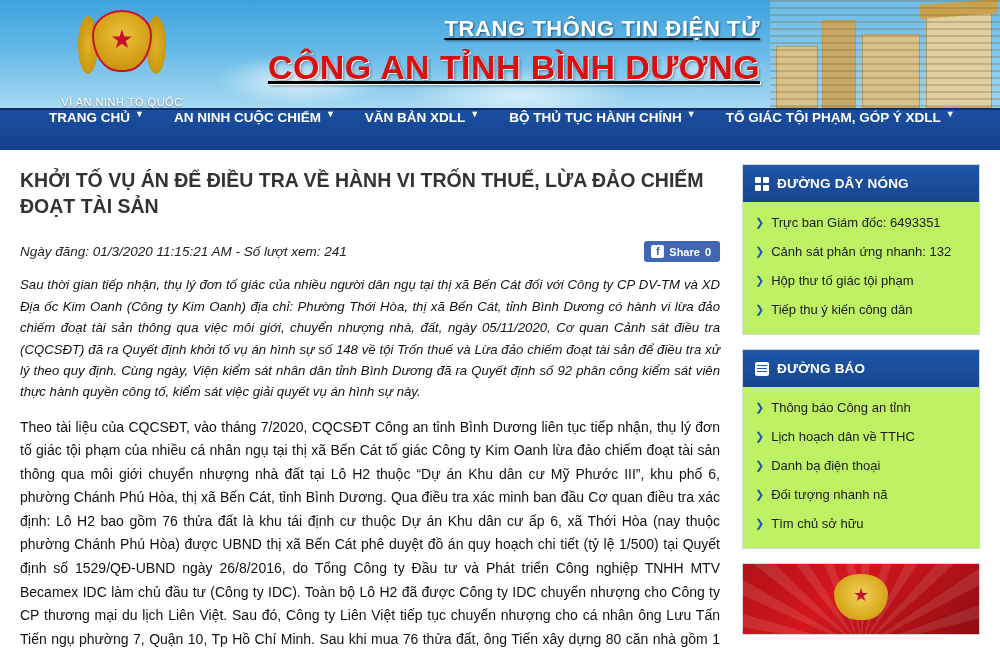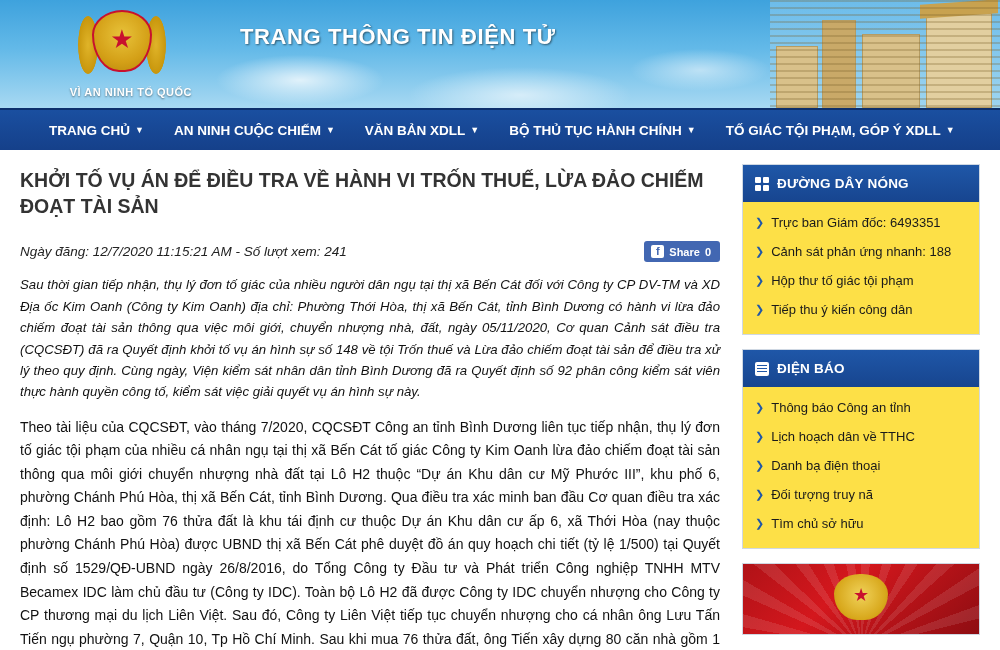--- a/index.html
+++ b/index.html
@@ -45,30 +45,29 @@
     color: #c8102e; font-size: 26px; line-height: 1;
   }
   .emblem .wreathL, .emblem .wreathR {
     position: absolute; top: 10px; width: 20px; height: 58px;
     background: radial-gradient(ellipse at center, #e0b429 0%, #c8960c 70%, rgba(200,150,12,0) 72%);
     border-radius: 50%;
   }
   .emblem .wreathL { left: 2px; }
   .emblem .wreathR { right: 2px; }
   .emblem-motto {
-    margin-top: 2px;
+    margin-top: 12px;
     color: #ffffff;
     font-size: 11px;
-    font-weight: bold;
+    font-weight: normal;
     letter-spacing: .5px;
     text-shadow: 0 1px 2px rgba(0,0,0,.45);
-    text-align: right;
   }
   .titles {
-    position: absolute; left: 240px; top: 24px; width: 520px; text-align: left;
+    position: absolute; left: 240px; top: 16px; width: 520px; text-align: right; text-decoration: underline;
   }
   .title-small {
     color: #ffffff;
     font-size: 22px; font-weight: bold;
     letter-spacing: .6px;
     text-shadow: 1px 1px 2px rgba(0,0,0,.5);
   }
   .title-big {
     margin-top: 6px;
     color: #d81010;
@@ -100,21 +99,21 @@
   
   .navbar {
     height: 42px;
     background: linear-gradient(180deg, #1a4fa0 0%, #15408a 100%);
     border-top: 2px solid #0d2f6b;
     display: flex;
     align-items: stretch;
     padding-left: 34px;
   }
   .navitem {
-    display: flex; align-items: center;
+    display: flex; align-items: flex-start;
     color: #ffffff;
     font-size: 13.5px; font-weight: bold;
     padding: 0 15px;
     white-space: nowrap;
     cursor: pointer;
   }
   .navitem .caret {
     margin-left: 5px; font-size: 9px; line-height: 1;
   }
 
@@ -168,21 +167,21 @@
     font-size: 14px;
     color: #111111;
     line-height: 1.68;
     text-align: justify;
   }
 
   
   .sidebar { width: 238px; }
   .widget {
     border: 1px solid #cfd8e3;
-    background: #fde047;
+    background: #bef264;
     margin-bottom: 14px;
   }
   .widget-head {
     display: flex; align-items: center; gap: 8px;
     background: linear-gradient(180deg, #1f57a8 0%, #164severe 100%);
     background: linear-gradient(180deg, #1f57a8 0%, #17458f 100%);
     color: #ffffff;
     font-size: 13.5px; font-weight: bold;
     padding: 11px 12px;
     letter-spacing: .2px;
@@ -249,20 +248,21 @@
         <div class="wreathL"></div>
         <div class="wreathR"></div>
         <div class="shield"></div>
         <div class="star">★</div>
       </div>
       <div class="emblem-motto">VÌ AN NINH TỔ QUỐC</div>
     </div>
 
     <div class="titles">
       <div class="title-small">TRANG THÔNG TIN ĐIỆN TỬ</div>
+      <div class="title-big">CÔNG AN TỈNH BÌNH DƯƠNG</div>
     </div>
 
     <div class="building">
       <div class="tower t1"></div>
       <div class="tower t2"></div>
       <div class="tower t3"></div>
       <div class="tower t4"></div>
       <div class="roof"></div>
       <div class="stripes"></div>
     </div>
@@ -290,21 +290,21 @@
       <span class="caret">▼</span>
     </div>
   </div>
 
   <div class="content">
 
     <div class="article">
       <h1 class="headline">KHỞI TỐ VỤ ÁN ĐỂ ĐIỀU TRA VỀ HÀNH VI TRỐN THUẾ, LỪA ĐẢO CHIẾM ĐOẠT TÀI SẢN</h1>
 
       <div class="meta-row">
-        <div class="meta">Ngày đăng: 12/7/2020 11:15:21 AM - Số lượt xem: 241</div>
+        <div class="meta">Ngày đăng: 01/3/2020 11:15:21 AM - Số lượt xem: 241</div>
         <div class="fb-share">
           <span class="f">f</span>
           <span>Share</span>
           <span>0</span>
         </div>
       </div>
 
       <p class="lead">Sau thời gian tiếp nhận, thụ lý đơn tố giác của nhiều người dân ngụ tại thị xã Bến Cát đối với Công ty CP DV-TM và XD Địa ốc Kim Oanh (Công ty Kim Oanh) địa chỉ: Phường Thới Hòa, thị xã Bến Cát, tỉnh Bình Dương có hành vi lừa đảo chiếm đoạt tài sản thông qua việc môi giới, chuyển nhượng nhà, đất, ngày 05/11/2020, Cơ quan Cảnh sát điều tra (CQCSĐT) đã ra Quyết định khởi tố vụ án hình sự số 148 về tội Trốn thuế và Lừa đảo chiếm đoạt tài sản để điều tra xử lý theo quy định. Cùng ngày, Viện kiểm sát nhân dân tỉnh Bình Dương đã ra Quyết định số 92 phân công kiểm sát viên thực hành quyền công tố, kiểm sát việc giải quyết vụ án hình sự này.</p>
       <p class="body-text">Theo tài liệu của CQCSĐT, vào tháng 7/2020, CQCSĐT Công an tỉnh Bình Dương liên tục tiếp nhận, thụ lý đơn tố giác tội phạm của nhiều cá nhân ngụ tại thị xã Bến Cát tố giác Công ty Kim Oanh lừa đảo chiếm đoạt tài sản thông qua môi giới chuyển nhượng nhà đất tại Lô H2 thuộc “Dự án Khu dân cư Mỹ Phước III”, khu phố 6, phường Chánh Phú Hòa, thị xã Bến Cát, tỉnh Bình Dương. Qua điều tra xác minh ban đầu Cơ quan điều tra xác định: Lô H2 bao gồm 76 thửa đất là khu tái định cư thuộc Dự án Khu dân cư ấp 6, xã Thới Hòa (nay thuộc phường Chánh Phú Hòa) được UBND thị xã Bến Cát phê duyệt đồ án quy hoạch chi tiết (tỷ lệ 1/500) tại Quyết định số 1529/QĐ-UBND ngày 26/8/2016, do Tổng Công ty Đầu tư và Phát triển Công nghiệp TNHH MTV Becamex IDC làm chủ đầu tư (Công ty IDC). Toàn bộ Lô H2 đã được Công ty IDC chuyển nhượng cho Công ty CP thương mại du lịch Liên Việt. Sau đó, Công ty Liên Việt tiếp tục chuyển nhượng cho cá nhân ông Lưu Tấn Tiến ngụ phường 7, Quận 10, Tp Hồ Chí Minh. Sau khi mua 76 thửa đất, ông Tiến xây dựng 80 căn nhà gồm 1 trệt 1 lầu; nhà 1 trệt 2 lầu và nhà cấp 4 nhưng không làm hồ sơ, thủ tục cấp phép xây dựng theo quy định.</p>
     </div>
@@ -321,54 +321,54 @@
             </span>
           <span>ĐƯỜNG DÂY NÓNG</span>
         </div>
         <div class="widget-body">
           <div class="w-item">
             <span class="chev">❯</span>
             <span>Trực ban Giám đốc: 6493351</span>
           </div>
           <div class="w-item">
             <span class="chev">❯</span>
-            <span>Cảnh sát phản ứng nhanh: 188</span>
+            <span>Cảnh sát phản ứng nhanh: 132</span>
           </div>
           <div class="w-item">
             <span class="chev">❯</span>
             <span>Hộp thư tố giác tội phạm</span>
           </div>
           <div class="w-item">
             <span class="chev">❯</span>
             <span>Tiếp thu ý kiến công dân</span>
           </div>
         </div>
       </div>
 
       <div class="widget">
         <div class="widget-head">
           <span class="w-icon doc"></span>
-          <span>ĐIỆN BÁO</span>
+          <span>ĐƯỜNG BÁO</span>
         </div>
         <div class="widget-body">
           <div class="w-item">
             <span class="chev">❯</span>
             <span>Thông báo Công an tỉnh</span>
           </div>
           <div class="w-item">
             <span class="chev">❯</span>
             <span>Lịch hoạch dân về TTHC</span>
           </div>
           <div class="w-item">
             <span class="chev">❯</span>
             <span>Danh bạ điện thoại</span>
           </div>
           <div class="w-item">
             <span class="chev">❯</span>
-            <span>Đối tượng truy nã</span>
+            <span>Đối tượng nhanh nã</span>
           </div>
           <div class="w-item">
             <span class="chev">❯</span>
             <span>Tìm chủ sở hữu</span>
           </div>
         </div>
       </div>
 
       <div class="widget">
         <div class="video-box">

